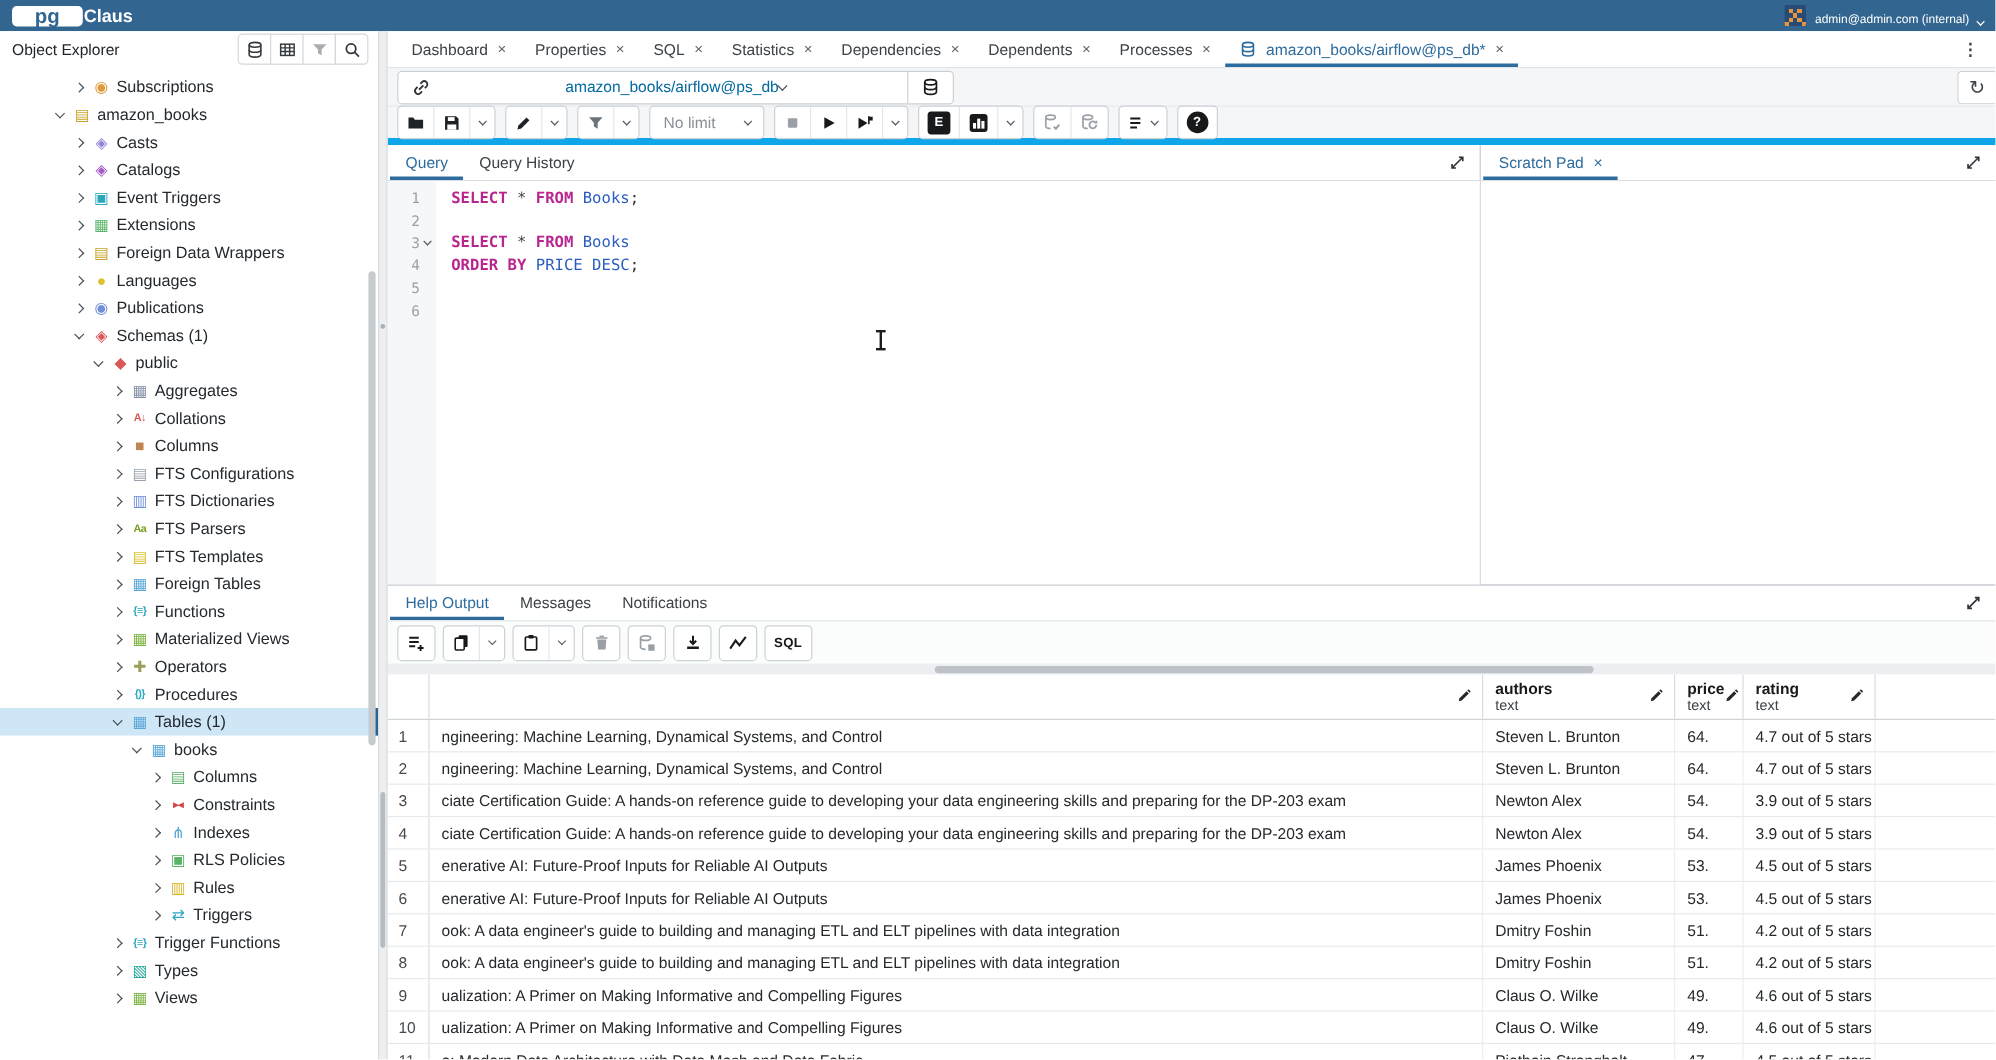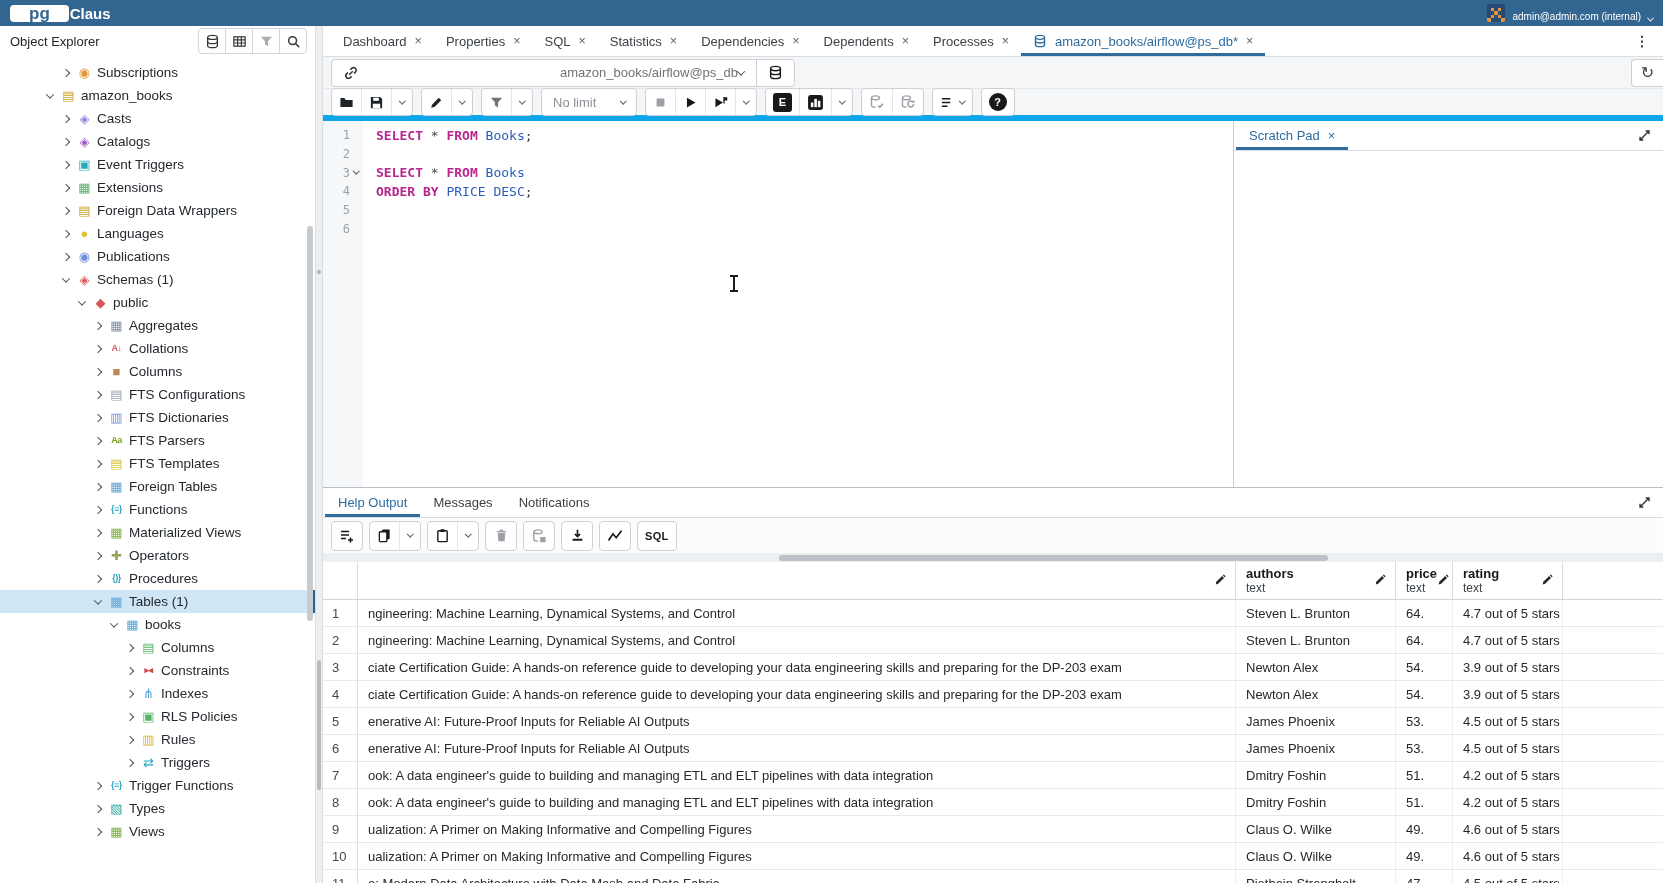--- a/index.html
+++ b/index.html
@@ -51,21 +51,21 @@
   .tabbar{height:31px;display:flex;align-items:stretch;border-bottom:1px solid #dadee2;background:#fff;padding-left:8px}
   .tab{display:flex;align-items:center;gap:8px;padding:0 12px;font-size:13px;color:#3c4247;white-space:nowrap}
   .tab .x{font-size:12.5px;color:#5f6368;line-height:1}
   .tab.active{color:#2e6c9e;box-shadow:inset 0 -3px 0 #2e6c9e}
   .kebab{margin-left:auto;display:flex;align-items:center;padding:0 14px;font-size:14px;color:#41464b;font-weight:bold}
 
   
   .conn-row{height:32px;background:#f4f6f7;display:flex;align-items:center;padding:0 0 0 8px;border-bottom:1px solid #e5e8ea}
   .conn-widget{display:flex;align-items:stretch;height:28px;background:#fff;border:1px solid #ccd1d6;border-radius:4px;overflow:hidden}
   .conn-icon{width:38px;display:flex;align-items:center;justify-content:center}
-  .conn-select{width:386px;display:flex;align-items:center;justify-content:flex-end;padding:0 12px;font-size:13px;color:#737373}
+  .conn-select{width:386px;display:flex;align-items:center;justify-content:center;padding:0 12px;font-size:13px;color:#0369a1}
   .conn-db{width:38px;display:flex;align-items:center;justify-content:center;border-left:1px solid #ccd1d6}
   .reset-btn{margin-left:auto;width:32px;height:28px;border:1px solid #ccd1d6;border-right:none;border-radius:4px 0 0 4px;background:#fff;font-size:16px;color:#3c4247;display:flex;align-items:center;justify-content:center}
 
   .toolbar{height:32px;background:#f4f6f7;display:flex;align-items:center;gap:8px;padding:0 8px;border-bottom:6px solid #0ea5e9}
   .tgroup{display:flex;height:28px;background:#fff;border:1px solid #ccd1d6;border-radius:4px;overflow:hidden;align-items:stretch}
   .tb{min-width:30px;padding:0 7px;display:flex;align-items:center;justify-content:center;gap:5px;border-right:1px solid #e4e7ea}
   .tb:last-child{border-right:none}
   .tb.narrow{min-width:20px;padding:0 5px}
   .limit{width:94px;justify-content:space-between;color:#8a9097;font-size:13px;padding:0 11px}
   .blackbox{width:19px;height:19px;background:#17191b;border-radius:3px;color:#fff;font-size:11px;font-weight:bold;display:flex;align-items:center;justify-content:center}
@@ -608,20 +608,29 @@
       </div>
       <div class="tgroup">
         <span class="tb">
             <span class="helpdot">?</span>
           </span>
       </div>
     </div>
 
     <div class="qsplit">
       <section class="qleft">
+        <div class="subtabs">
+          <span class="stab active">Query</span>
+          <span class="stab">Query History</span>
+          <span class="expand">
+            <svg viewBox="0 0 16 16" width="13" height="13" fill="none" stroke="#2d3339" stroke-width="1.7">
+                <path d="M2.5 13.5l11-11M9.5 2.5h4v4M2.5 9.5v4h4"></path>
+              </svg>
+          </span>
+        </div>
         <div class="editor" id="editor">
             <div class="ed-line">
               <span class="ln">
                 <span class="num">1</span>
                 <span class="foldbox"></span>
               </span>
               <span class="codeln"><span class="tok kw">SELECT</span><span class="tok pl"> </span><span class="tok op">*</span><span class="tok pl"> </span><span class="tok kw">FROM</span><span class="tok pl"> </span><span class="tok id">Books</span><span class="tok pu">;</span></span>
             </div>
             <div class="ed-line">
               <span class="ln">

